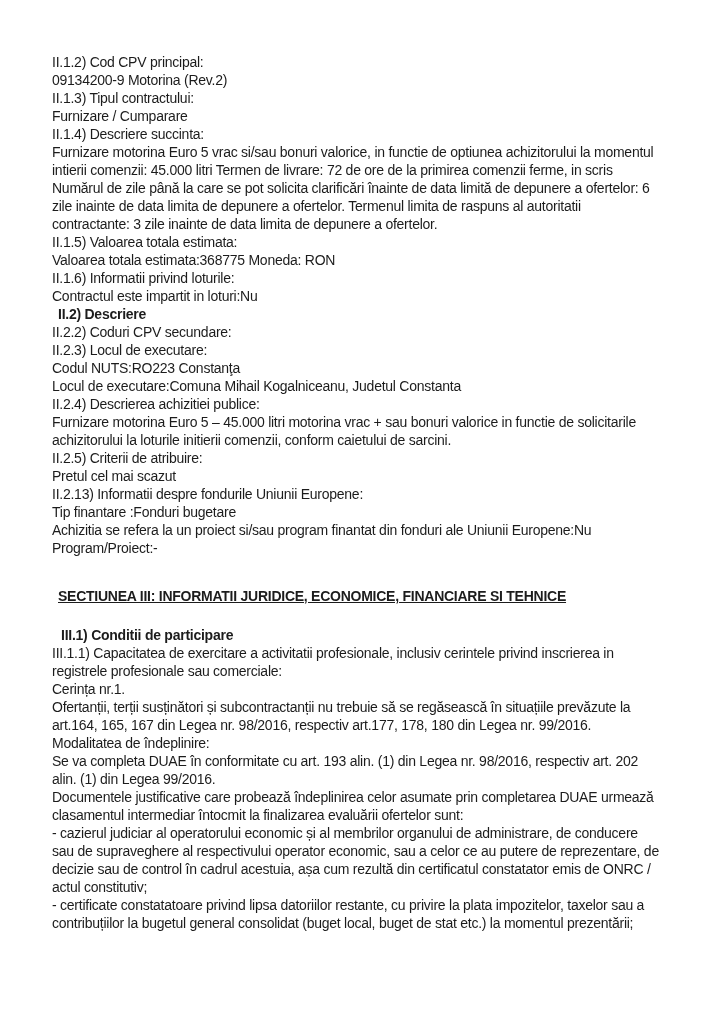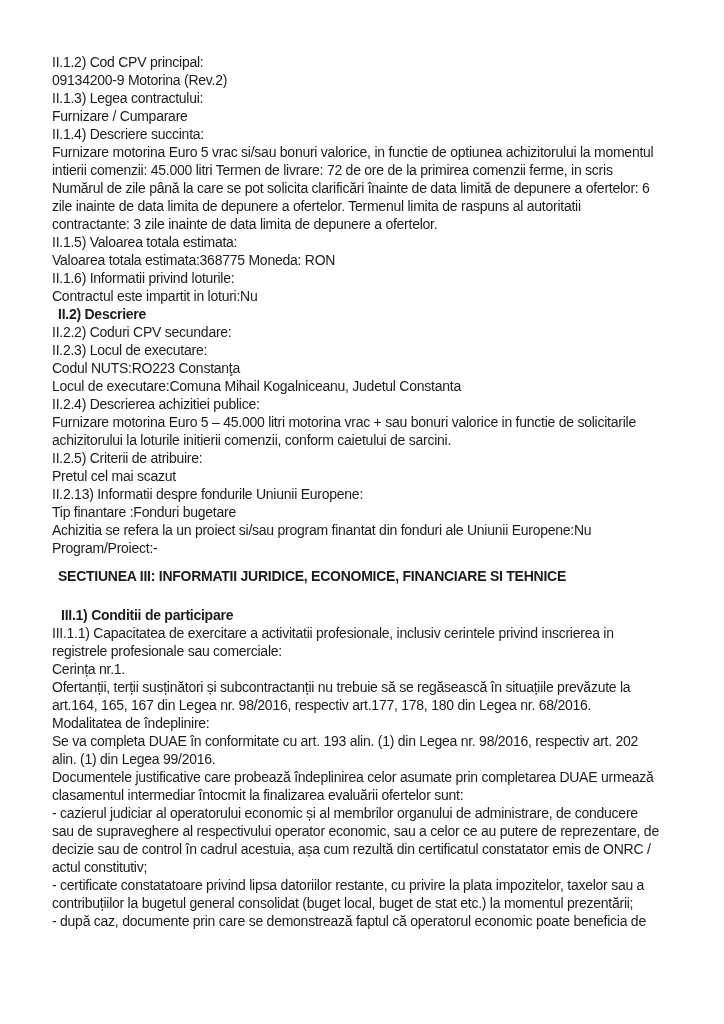--- a/index.html
+++ b/index.html
@@ -31,36 +31,37 @@
     white-space: pre;
     min-height: 18px;
   }
   .heading-inline {
     font-weight: bold;
     padding-left: 6px;
   }
   .heading-section {
     font-weight: bold;
     padding-left: 6px;
-    margin-top: 10px;
+    margin-top: 30px;
+    text-decoration: underline;
   }
   .heading-sub {
     font-weight: bold;
     padding-left: 9px;
     margin-top: 21px;
   }
 </style>
 </head>
 <body>
 
 <div class="page">
   <div class="content" id="doc-content">
       <div class="line">II.1.2) Cod CPV principal:</div>
       <div class="line">09134200-9 Motorina (Rev.2)</div>
-      <div class="line">II.1.3) Legea contractului:</div>
+      <div class="line">II.1.3) Tipul contractului:</div>
       <div class="line">Furnizare / Cumparare</div>
       <div class="line">II.1.4) Descriere succinta:</div>
       <div class="line">Furnizare motorina Euro 5 vrac si/sau bonuri valorice, in functie de optiunea achizitorului la momentul</div>
       <div class="line">intierii comenzii: 45.000 litri Termen de livrare: 72 de ore de la primirea comenzii ferme, in scris</div>
       <div class="line">Numărul de zile până la care se pot solicita clarificări înainte de data limită de depunere a ofertelor: 6</div>
       <div class="line">zile inainte de data limita de depunere a ofertelor. Termenul limita de raspuns al autoritatii</div>
       <div class="line">contractante: 3 zile inainte de data limita de depunere a ofertelor.</div>
       <div class="line">II.1.5) Valoarea totala estimata:</div>
       <div class="line">Valoarea totala estimata:368775 Moneda: RON</div>
       <div class="line">II.1.6) Informatii privind loturile:</div>
@@ -78,27 +79,26 @@
       <div class="line">II.2.13) Informatii despre fondurile Uniunii Europene:</div>
       <div class="line">Tip finantare :Fonduri bugetare</div>
       <div class="line">Achizitia se refera la un proiect si/sau program finantat din fonduri ale Uniunii Europene:Nu</div>
       <div class="line">Program/Proiect:-</div>
       <div class="line heading-section">SECTIUNEA III: INFORMATII JURIDICE, ECONOMICE, FINANCIARE SI TEHNICE</div>
       <div class="line heading-sub">III.1) Conditii de participare</div>
       <div class="line">III.1.1) Capacitatea de exercitare a activitatii profesionale, inclusiv cerintele privind inscrierea in</div>
       <div class="line">registrele profesionale sau comerciale:</div>
       <div class="line">Cerința nr.1.</div>
       <div class="line">Ofertanții, terții susținători și subcontractanții nu trebuie să se regăsească în situațiile prevăzute la</div>
-      <div class="line">art.164, 165, 167 din Legea nr. 98/2016, respectiv art.177, 178, 180 din Legea nr. 68/2016.</div>
+      <div class="line">art.164, 165, 167 din Legea nr. 98/2016, respectiv art.177, 178, 180 din Legea nr. 99/2016.</div>
       <div class="line">Modalitatea de îndeplinire:</div>
       <div class="line">Se va completa DUAE în conformitate cu art. 193 alin. (1) din Legea nr. 98/2016, respectiv art. 202</div>
       <div class="line">alin. (1) din Legea 99/2016.</div>
       <div class="line">Documentele justificative care probează îndeplinirea celor asumate prin completarea DUAE urmează</div>
       <div class="line">clasamentul intermediar întocmit la finalizarea evaluării ofertelor sunt:</div>
       <div class="line">- cazierul judiciar al operatorului economic și al membrilor organului de administrare, de conducere</div>
       <div class="line">sau de supraveghere al respectivului operator economic, sau a celor ce au putere de reprezentare, de</div>
       <div class="line">decizie sau de control în cadrul acestuia, așa cum rezultă din certificatul constatator emis de ONRC /</div>
       <div class="line">actul constitutiv;</div>
       <div class="line">- certificate constatatoare privind lipsa datoriilor restante, cu privire la plata impozitelor, taxelor sau a</div>
       <div class="line">contribuțiilor la bugetul general consolidat (buget local, buget de stat etc.) la momentul prezentării;</div>
-      <div class="line">- după caz, documente prin care se demonstrează faptul că operatorul economic poate beneficia de</div>
     </div>
 </div>
 
 </body></html>

